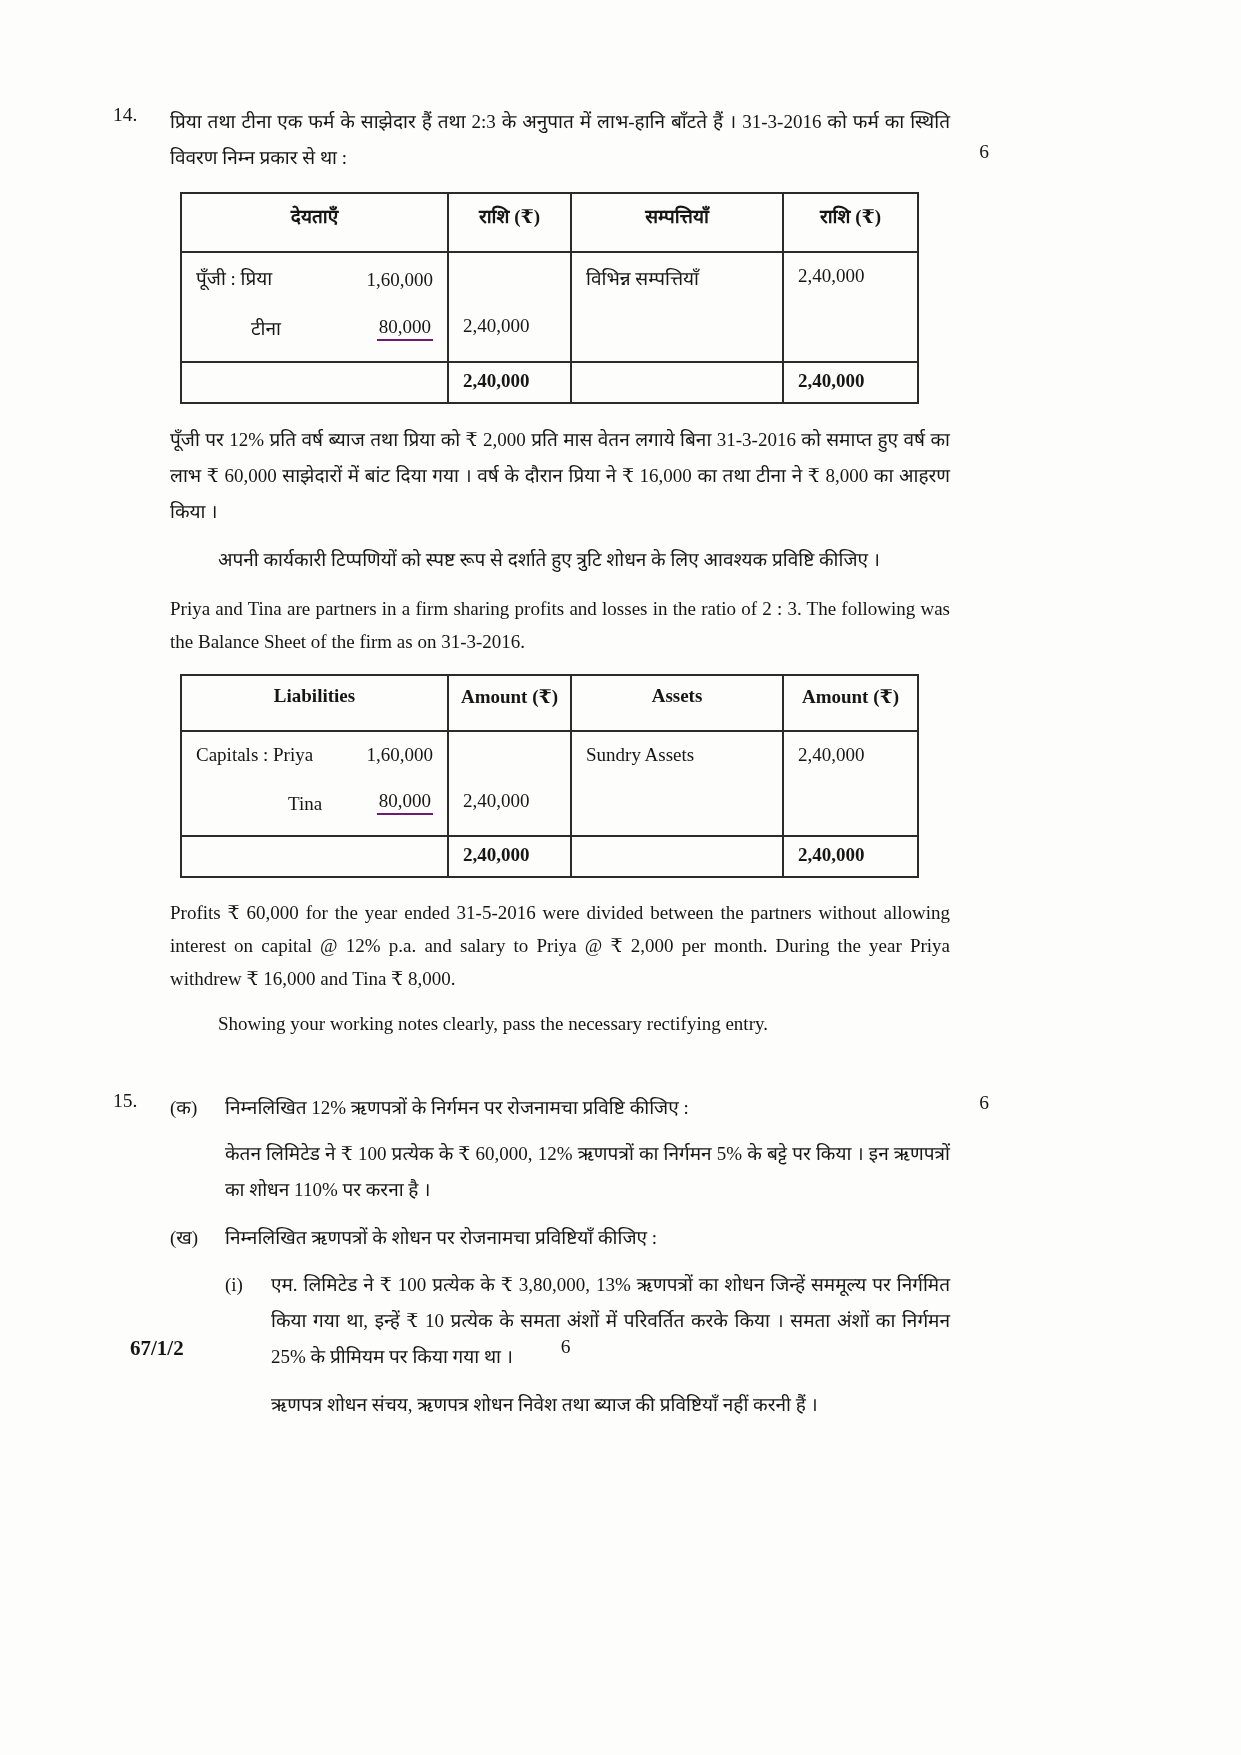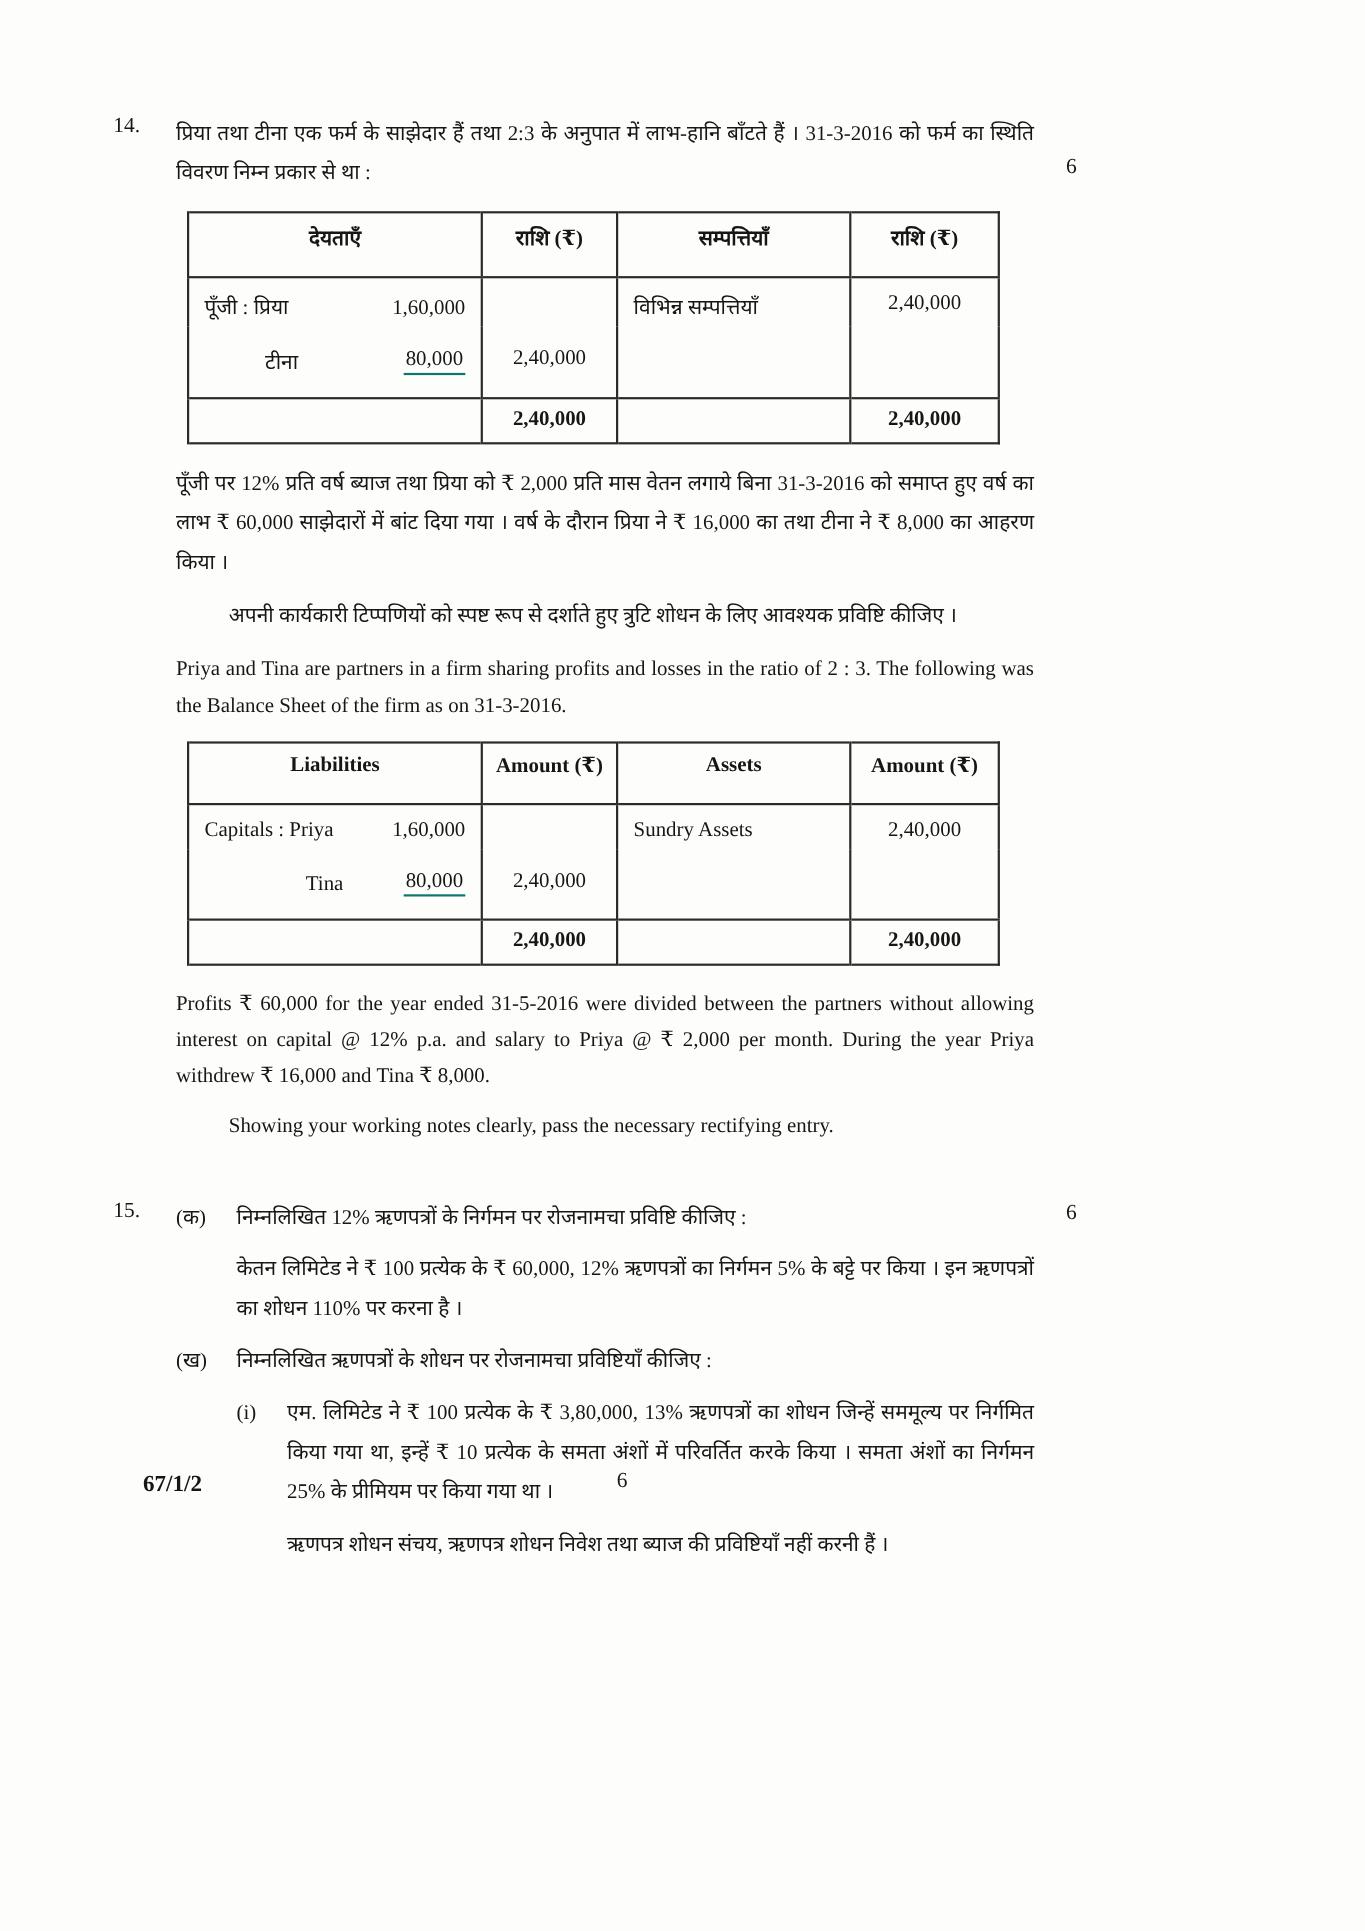--- a/index.html
+++ b/index.html
@@ -7,45 +7,45 @@
   .page {
     position:relative;
     width:1241px; height:1755px;
     margin:0 auto;
     background:#fdfdfb;
     color:#161616;
     font-family:"Liberation Serif","DejaVu Serif",serif;
     font-size:19px;
     overflow:hidden;
   }
-  .content { position:absolute; left:103px; top:104px; width:905px; }
+  .content { position:absolute; left:113px; top:104px; width:905px; }
 
   .qgrid { display:grid; grid-template-columns:57px 1fr 68px; align-items:start; }
   .qnum { font-size:19.5px; }
   .qmarks { text-align:center; font-size:19.5px; }
   .qmarks.offset2 { padding-top:37px; }
   .qmarks.offset0 { padding-top:2px; }
 
   .hi { line-height:36px; text-align:justify; }
   .en { line-height:33px; text-align:justify; }
   p.spaced { margin-top:12px;margin-left:48px; }
 
   table.bs { border-collapse:collapse; border:2px solid #2b2b2b; margin:16px 0 18px 10px; table-layout:fixed; }
   .bs col.c1 { width:267px; } .bs col.c2 { width:123px; }
   .bs col.c3 { width:212px; } .bs col.c4 { width:135px; }
   .bs th, .bs td { border-left:2px solid #2b2b2b; vertical-align:top; }
   .bs th { border-bottom:2px solid #2b2b2b; font-weight:bold; text-align:center; padding:9px 6px 22px; }
   .bs td { padding:12px 14px 6px; }
-  .bs td.amt { text-align:center; }
+  .bs td.amt { text-align:left; }
   .bs tr.r2 td { padding-top:18px; padding-bottom:20px; }
   .bs tr.totals td { border-top:2px solid #2b2b2b; font-weight:bold; padding:7px 14px 10px; }
   .liabcell { display:flex; justify-content:space-between; align-items:flex-end; }
   .indent-hi { padding-left:55px; }
   .indent-en { padding-left:92px; }
-  .ul { border-bottom:2px solid #0f766e; padding:0 2px 1px; }
+  .ul { border-bottom:2px solid #701a75; padding:0 2px 1px; }
 
   .part { display:grid; grid-template-columns:55px 1fr; align-items:start; margin-top:0; }
   .part + .part { margin-top:12px; }
   .part .pbody > p + p { margin-top:10px; }
   .item { display:grid; grid-template-columns:46px 1fr; align-items:start; margin-top:11px; }
   .note { margin-top:12px; padding-left:46px; }
 
   .footer { position:absolute; left:113px; top:1336px; width:905px; }
   .footer .code { position:absolute; left:17px; top:0; font-weight:bold; font-size:21px; }
   .footer .pageno { position:absolute; left:50%; transform:translateX(-50%); top:0; font-size:19.5px; }

